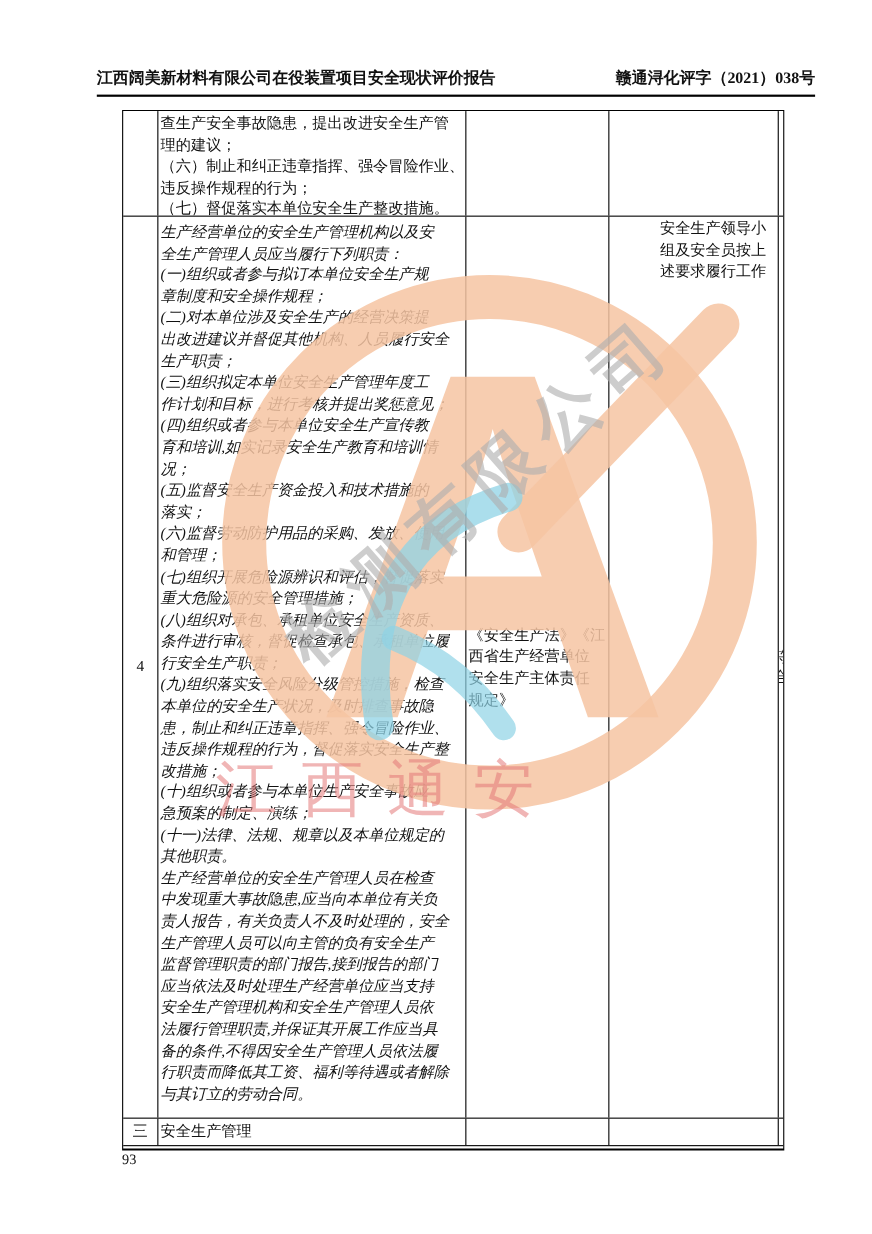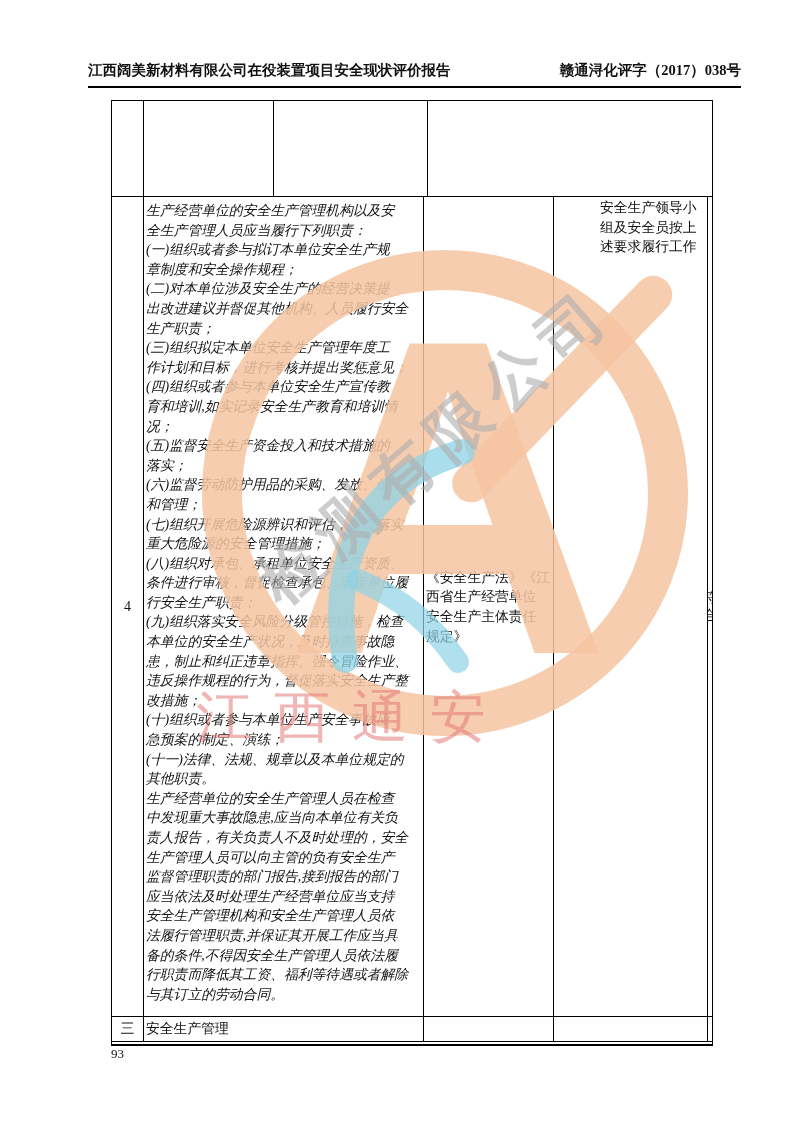--- a/index.html
+++ b/index.html
@@ -67,29 +67,36 @@
   
   .footer{position:absolute;left:111px;top:1046px;width:602px;font-size:13px;}
 </style>
 </head>
 <body>
 
 <div class="page">
 
   <div class="header">
     <span>江西阔美新材料有限公司在役装置项目安全现状评价报告</span>
-    <span>赣通浔化评字（2017）038号</span>
+    <span>赣通浔化评字（2021）038号</span>
   </div>
   <div class="header-rule"></div>
 
   <div class="doc-table">
 
     <div class="t-row r1">
       <div class="cell c1">
         <span class="txt"></span>
+      </div>
+      <div class="cell c2">
+        <div class="txt">查生产安全事故隐患，提出改进安全生产管
+理的建议；
+（六）制止和纠正违章指挥、强令冒险作业、
+违反操作规程的行为；
+（七）督促落实本单位安全生产整改措施。</div>
       </div>
       <div class="cell c3">
         <div class="txt"></div>
       </div>
       <div class="cell c4">
         <div class="txt"></div>
       </div>
       <div class="cell c5">
         <span></span>
       </div>

